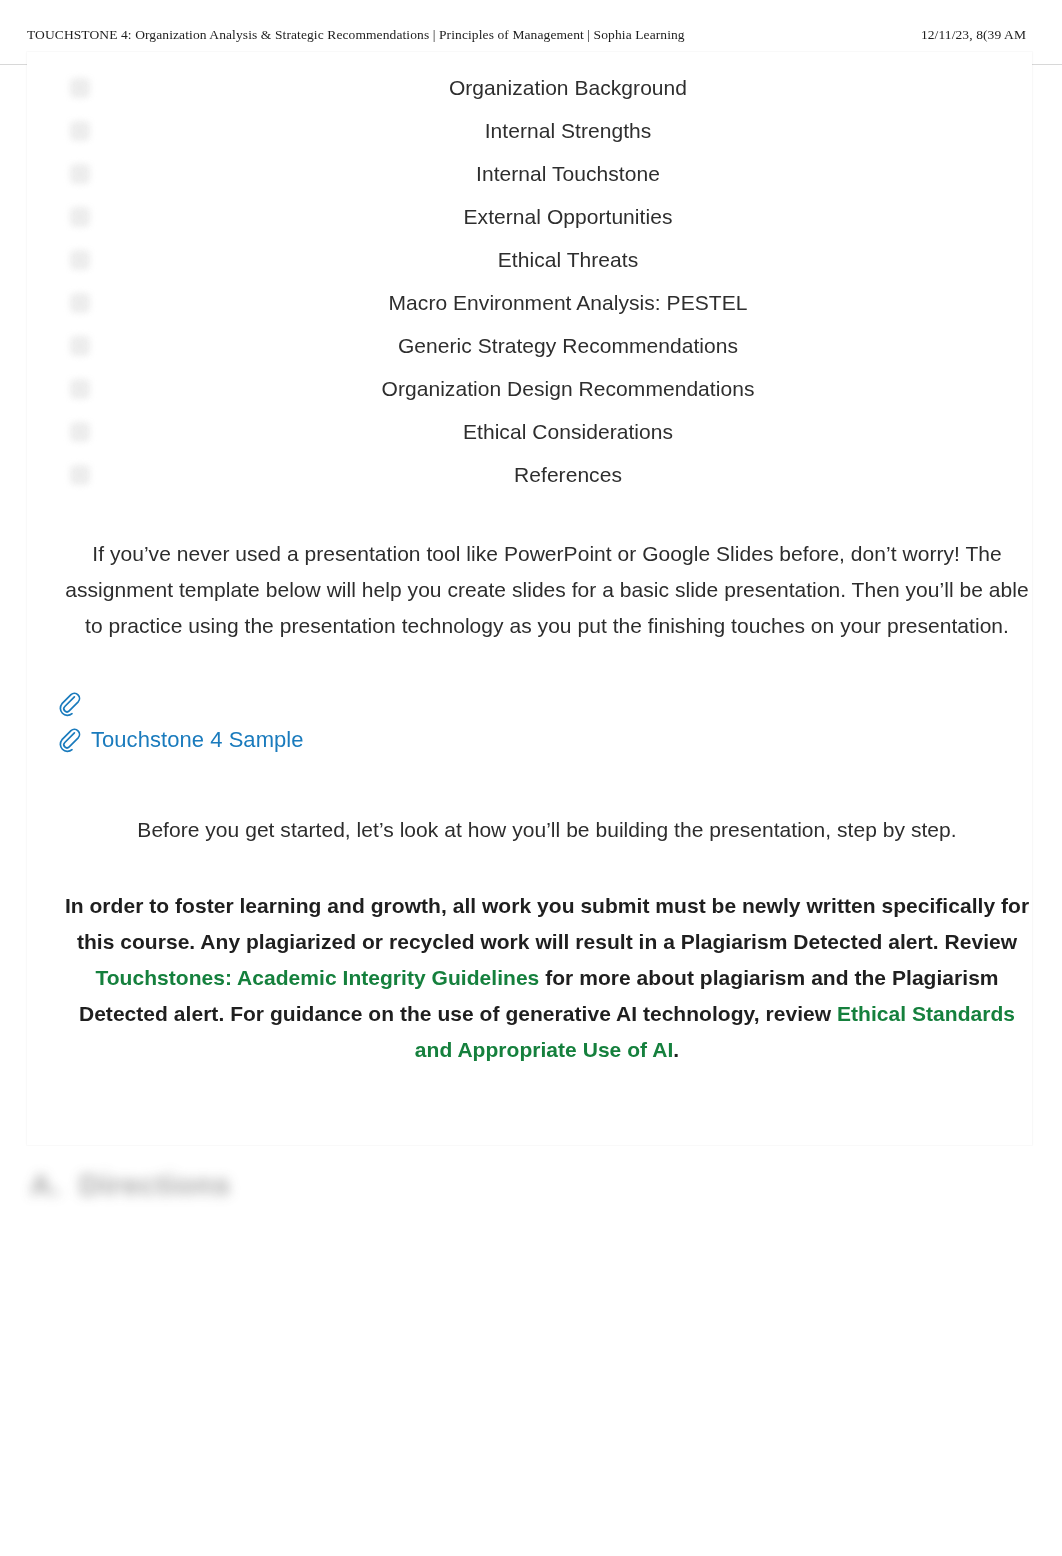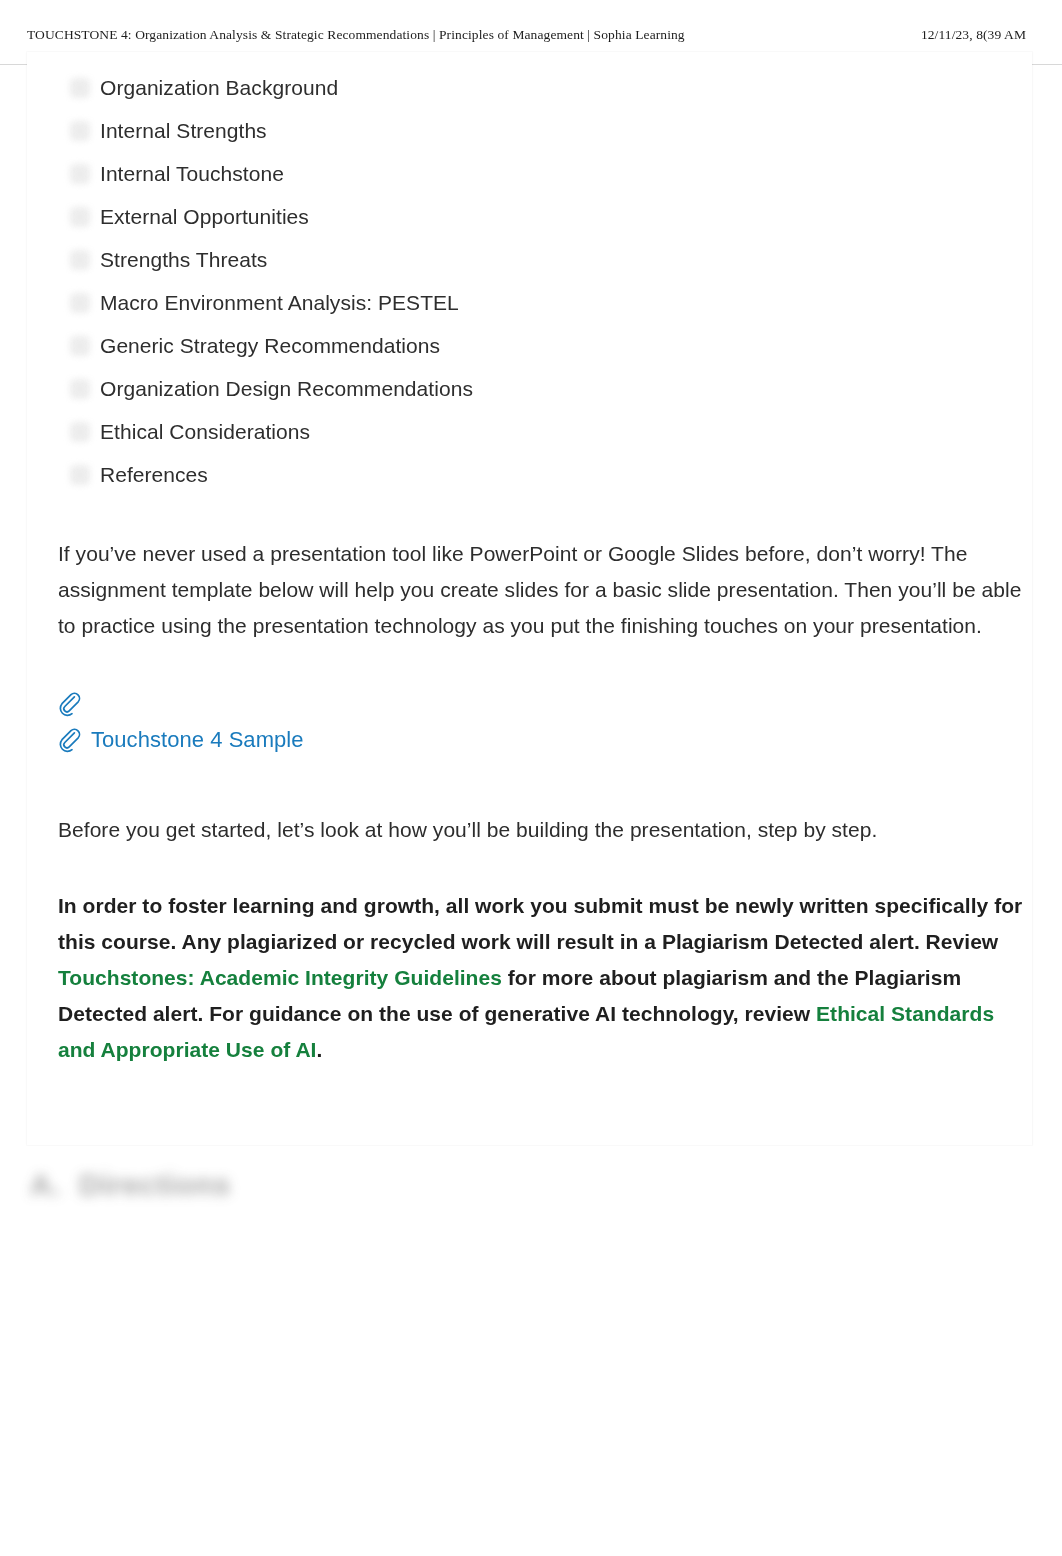--- a/index.html
+++ b/index.html
@@ -50,20 +50,21 @@
                -1px 0 2px rgba(0,0,0,0.014);
   }
 
   .content {
     position: absolute;
     top: 52px;
     left: 0;
     width: 1062px;
     box-sizing: border-box;
     padding: 14px 26px 0 58px;
+    text-align: center;
   }
 
   
   ul.outline-list {
     list-style: none;
     margin: 0;
     padding: 0;
   }
   ul.outline-list li {
     position: relative;
@@ -181,21 +182,21 @@
     <li>
       <span class="bullet-marker"></span>
       <span>Internal Touchstone</span>
     </li>
     <li>
       <span class="bullet-marker"></span>
       <span>External Opportunities</span>
     </li>
     <li>
       <span class="bullet-marker"></span>
-      <span>Strengths Threats</span>
+      <span>Ethical Threats</span>
     </li>
     <li>
       <span class="bullet-marker"></span>
       <span>Macro Environment Analysis: PESTEL</span>
     </li>
     <li>
       <span class="bullet-marker"></span>
       <span>Generic Strategy Recommendations</span>
     </li>
     <li>

